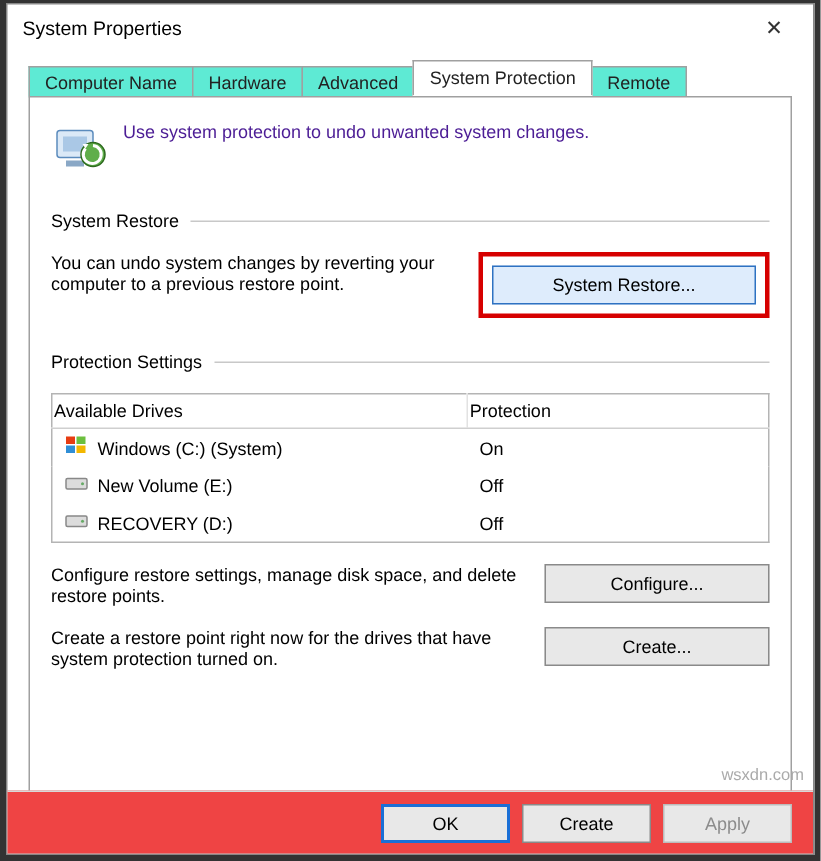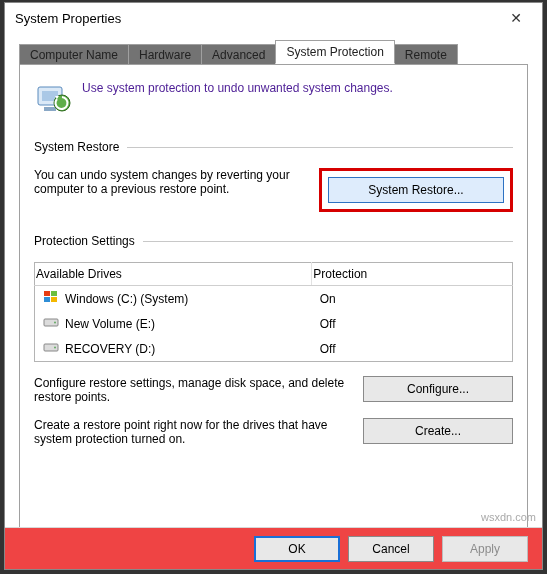--- a/index.html
+++ b/index.html
@@ -40,21 +40,21 @@
   }
   .tabs {
     display: flex;
     align-items: flex-end;
     position: relative;
     height: 23px;
   }
   .tab {
     border: 1px solid #a0a0a0;
     border-bottom: none;
-    background: #737373;
+    background: #5eead4;
     padding: 3px 10px 3px 10px;
     font-size: 12px;
     margin-right: -1px;
     position: relative;
     top: 1px;
     color: #222;
   }
   .tab.active {
     background: #fff;
     border-bottom: 1px solid #fff;
@@ -284,16 +284,16 @@
         <button class="btn">Create...</button>
       </div>
 
     </div>
   </div>
 
   <div class="watermark">wsxdn.com</div>
 
   <div class="footer">
     <button class="btn btn-default">OK</button>
-    <button class="btn">Cancel</button>
+    <button class="btn">Create</button>
     <button class="btn btn-disabled">Apply</button>
   </div>
 </div>
 
 </body></html>

